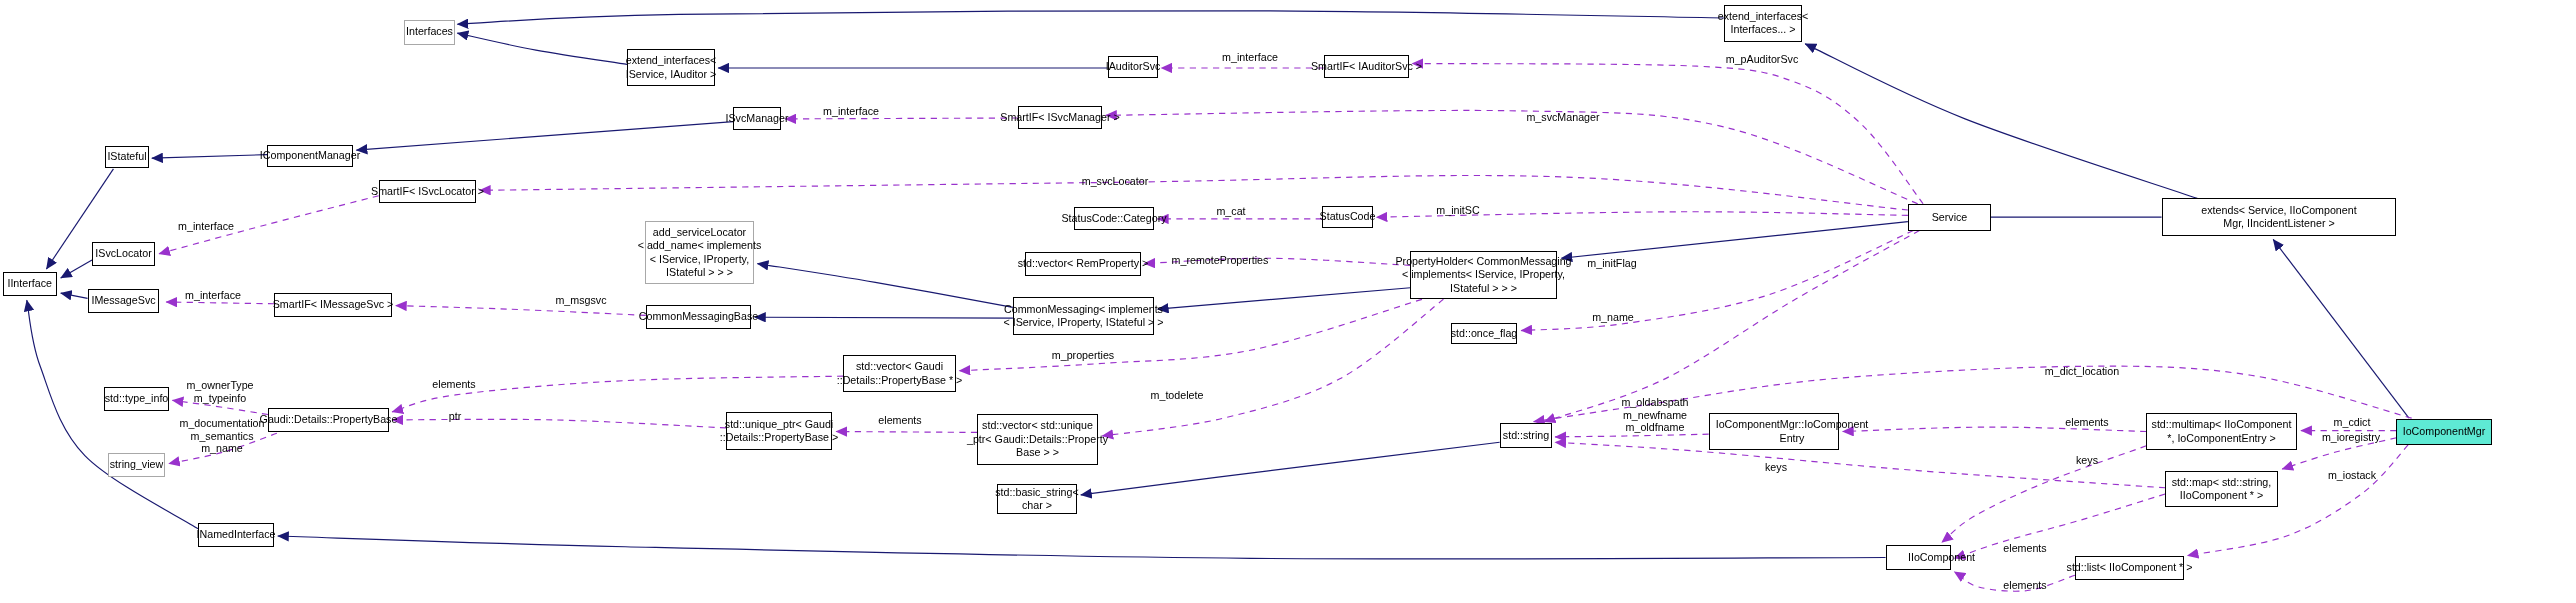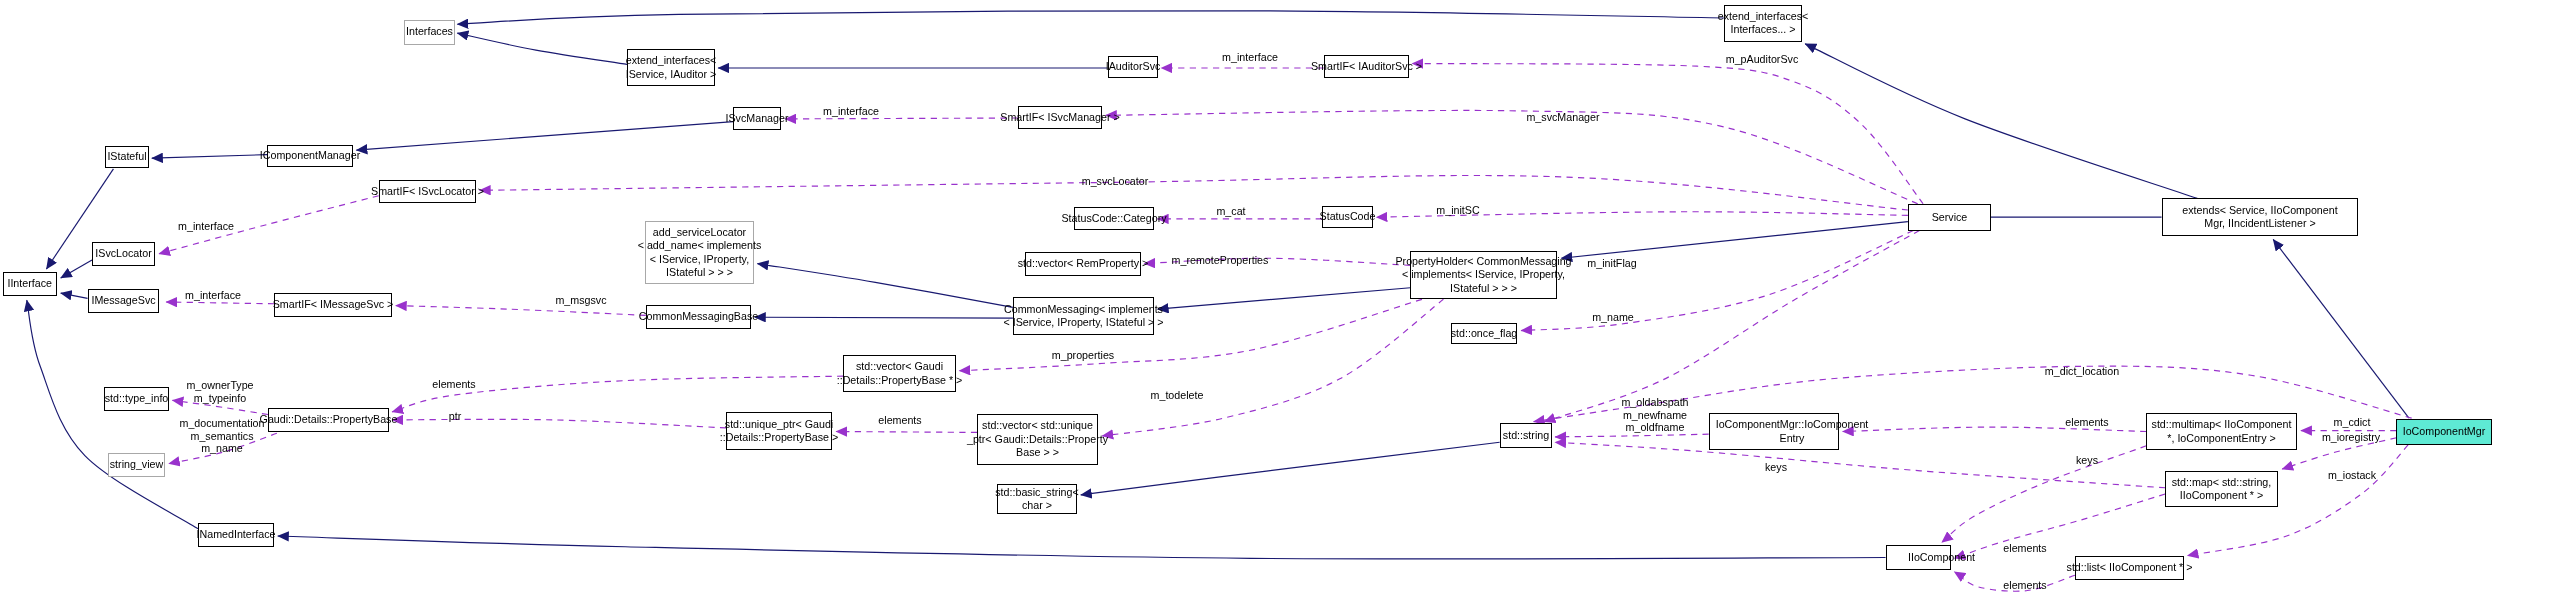--- a/index.html
+++ b/index.html
@@ -117,21 +117,21 @@
       </div>
       <div class="node" style="left: 1074px; top: 207px; width: 80px; height: 23px;">
         <div>StatusCode::Category</div>
       </div>
       <div class="node" style="left: 1322px; top: 206px; width: 51px; height: 22px;">
         <div>StatusCode</div>
       </div>
       <div class="node" style="left: 1908px; top: 204px; width: 83px; height: 27px;">
         <div>Service</div>
       </div>
-      <div class="node" style="left: 2162px; top: 198px; width: 196px; height: 38px;">
+      <div class="node" style="left: 2162px; top: 198px; width: 234px; height: 38px;">
         <div>extends&lt; Service, IIoComponent</div>
         <div>Mgr, IIncidentListener &gt;</div>
       </div>
       <div class="node" style="left: 92px; top: 242px; width: 63px; height: 24px;">
         <div>ISvcLocator</div>
       </div>
       <div class="node light" style="left: 645px; top: 221px; width: 109px; height: 63px;">
         <div>add_serviceLocator</div>
         <div>&lt; add_name&lt; implements</div>
         <div>&lt; IService, IProperty,</div>

